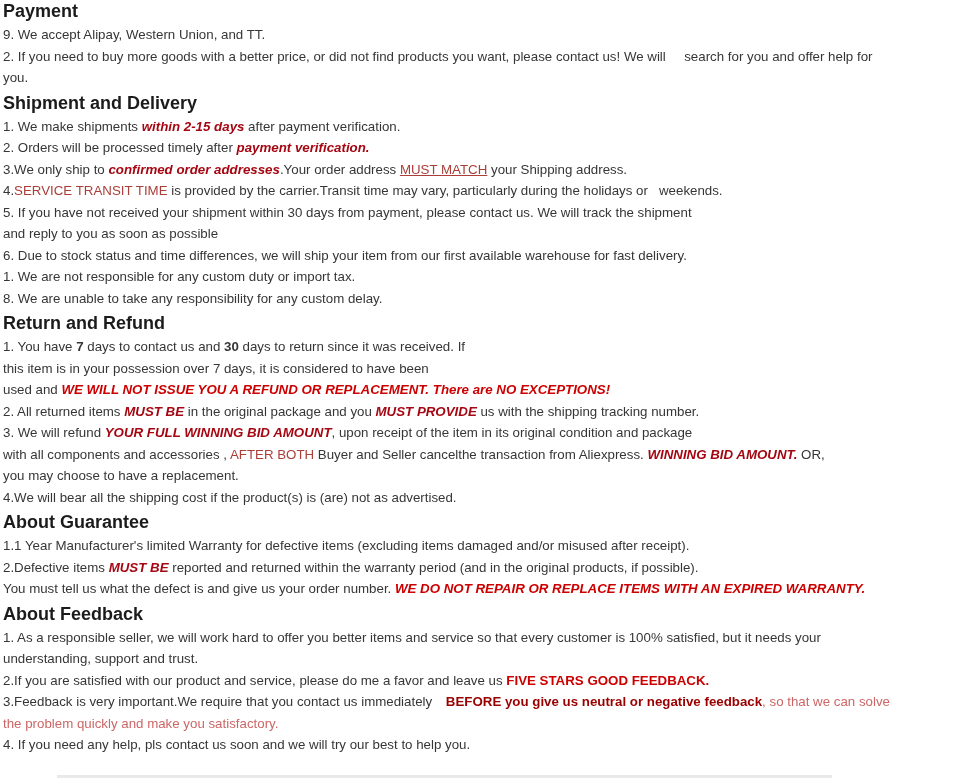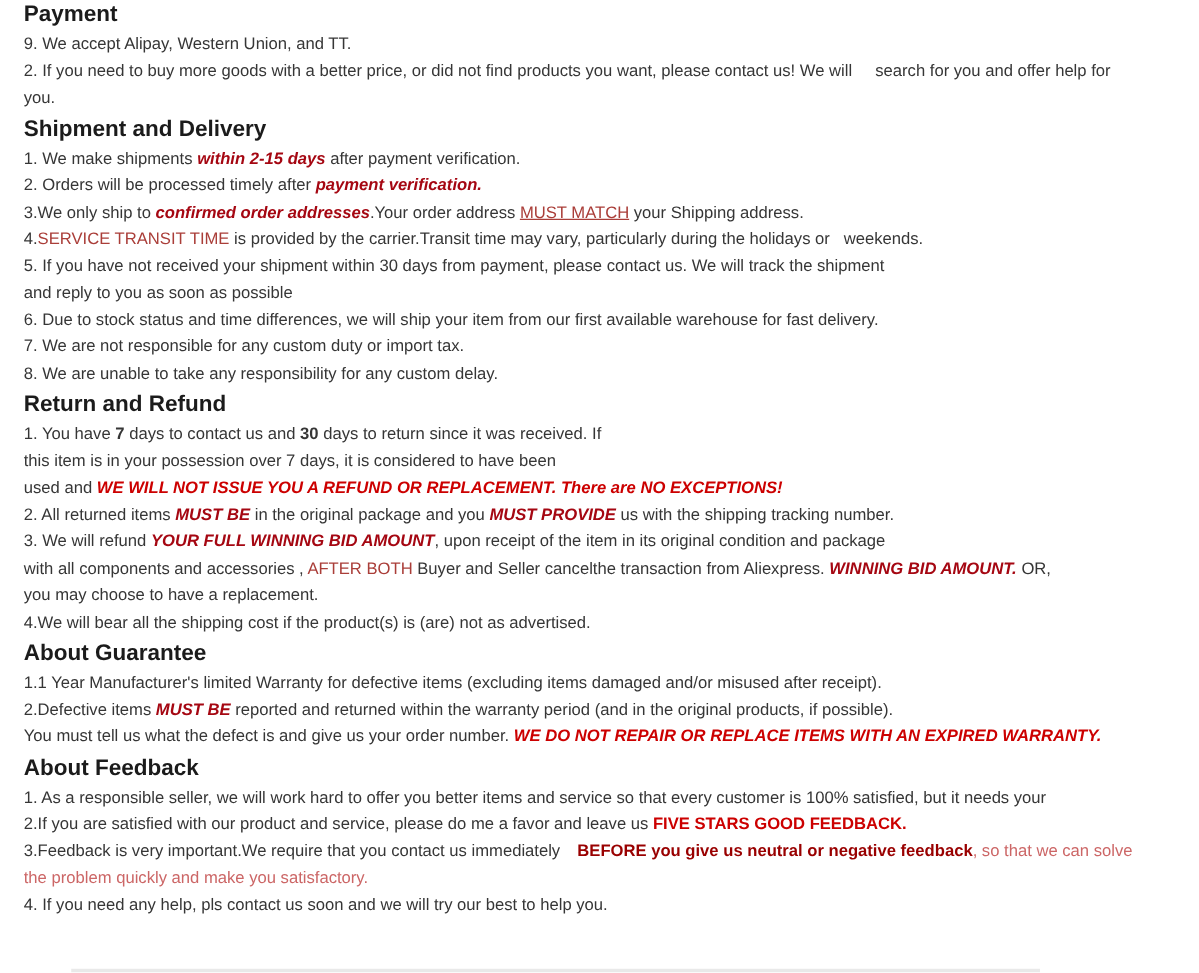--- a/index.html
+++ b/index.html
@@ -19,21 +19,20 @@
   body {
     width: 959px;
     height: 778px;
     background: var(--bg);
     overflow: hidden;
     position: relative;
     font-family: "Liberation Sans", "DejaVu Sans", sans-serif;
   }
   .doc {
     padding: 0 0 0 3px;
-    margin-left: 16px;
   }
   .heading {
     font-size: 18px;
     font-weight: bold;
     color: var(--heading-text);
     line-height: 22px;
     margin: 3px 0 2px 0;
     white-space: pre;
   }
   .section:first-child .heading {
@@ -76,21 +75,21 @@
     </div>
     <div class="section">
       <div class="heading">Shipment and Delivery</div>
       <div class="line"><span class="s-p">1. We make shipments </span><span class="s-ri">within 2-15 days</span><span class="s-p"> after payment verification.</span></div>
       <div class="line"><span class="s-p">2. Orders will be processed timely after </span><span class="s-ri">payment verification.</span></div>
       <div class="line"><span class="s-p">3.We only ship to </span><span class="s-ri">confirmed order addresses</span><span class="s-p">.Your order address </span><span class="s-ru">MUST MATCH</span><span class="s-p"> your Shipping address.</span></div>
       <div class="line"><span class="s-p">4.</span><span class="s-r">SERVICE TRANSIT TIME</span><span class="s-p"> is provided by the carrier.Transit time may vary, particularly during the holidays or   weekends.</span></div>
       <div class="line"><span class="s-p">5. If you have not received your shipment within 30 days from payment, please contact us. We will track the shipment</span></div>
       <div class="line"><span class="s-p">and reply to you as soon as possible</span></div>
       <div class="line"><span class="s-p">6. Due to stock status and time differences, we will ship your item from our first available warehouse for fast delivery.</span></div>
-      <div class="line"><span class="s-p">7. We are not responsible for any custom duty or import tax.</span></div>
+      <div class="line"><span class="s-p">1. We are not responsible for any custom duty or import tax.</span></div>
       <div class="line"><span class="s-p">8. We are unable to take any responsibility for any custom delay.</span></div>
     </div>
     <div class="section">
       <div class="heading">Return and Refund</div>
       <div class="line"><span class="s-p">1. You have </span><span class="s-b">7</span><span class="s-p"> days to contact us and </span><span class="s-b">30</span><span class="s-p"> days to return since it was received. If</span></div>
       <div class="line"><span class="s-p">this item is in your possession over 7 days, it is considered to have been</span></div>
       <div class="line"><span class="s-p">used and </span><span class="s-rbi">WE WILL NOT ISSUE YOU A REFUND OR REPLACEMENT. There are NO EXCEPTIONS!</span></div>
       <div class="line"><span class="s-p">2. All returned items </span><span class="s-ri">MUST BE</span><span class="s-p"> in the original package and you </span><span class="s-ri">MUST PROVIDE</span><span class="s-p"> us with the shipping tracking number.</span></div>
       <div class="line"><span class="s-p">3. We will refund </span><span class="s-ri">YOUR FULL WINNING BID AMOUNT</span><span class="s-p">, upon receipt of the item in its original condition and package</span></div>
       <div class="line"><span class="s-p">with all components and accessories , </span><span class="s-r">AFTER BOTH</span><span class="s-p"> Buyer and Seller cancelthe transaction from Aliexpress. </span><span class="s-ri">WINNING BID AMOUNT.</span><span class="s-p"> OR,</span></div>
@@ -99,19 +98,20 @@
     </div>
     <div class="section">
       <div class="heading">About Guarantee</div>
       <div class="line"><span class="s-p">1.1 Year Manufacturer's limited Warranty for defective items (excluding items damaged and/or misused after receipt).</span></div>
       <div class="line"><span class="s-p">2.Defective items </span><span class="s-ri">MUST BE</span><span class="s-p"> reported and returned within the warranty period (and in the original products, if possible).</span></div>
       <div class="line"><span class="s-p">You must tell us what the defect is and give us your order number. </span><span class="s-rbi">WE DO NOT REPAIR OR REPLACE ITEMS WITH AN EXPIRED WARRANTY.</span></div>
     </div>
     <div class="section">
       <div class="heading">About Feedback</div>
       <div class="line"><span class="s-p">1. As a responsible seller, we will work hard to offer you better items and service so that every customer is 100% satisfied, but it needs your</span></div>
+      <div class="line"><span class="s-p">understanding, support and trust.</span></div>
       <div class="line"><span class="s-p">2.If you are satisfied with our product and service, please do me a favor and leave us </span><span class="s-rb">FIVE STARS GOOD FEEDBACK.</span></div>
       <div class="line"><span class="s-p">3.Feedback is very important.We require that you contact us immediately </span><span class="s-db">BEFORE you give us neutral or negative feedback</span><span class="s-pk">, so that we can solve</span></div>
       <div class="line"><span class="s-pk">the problem quickly and make you satisfactory.</span></div>
       <div class="line"><span class="s-p">4. If you need any help, pls contact us soon and we will try our best to help you.</span></div>
     </div>
   </div>
 <div class="bottom-strip"></div>
 
 </body></html>

